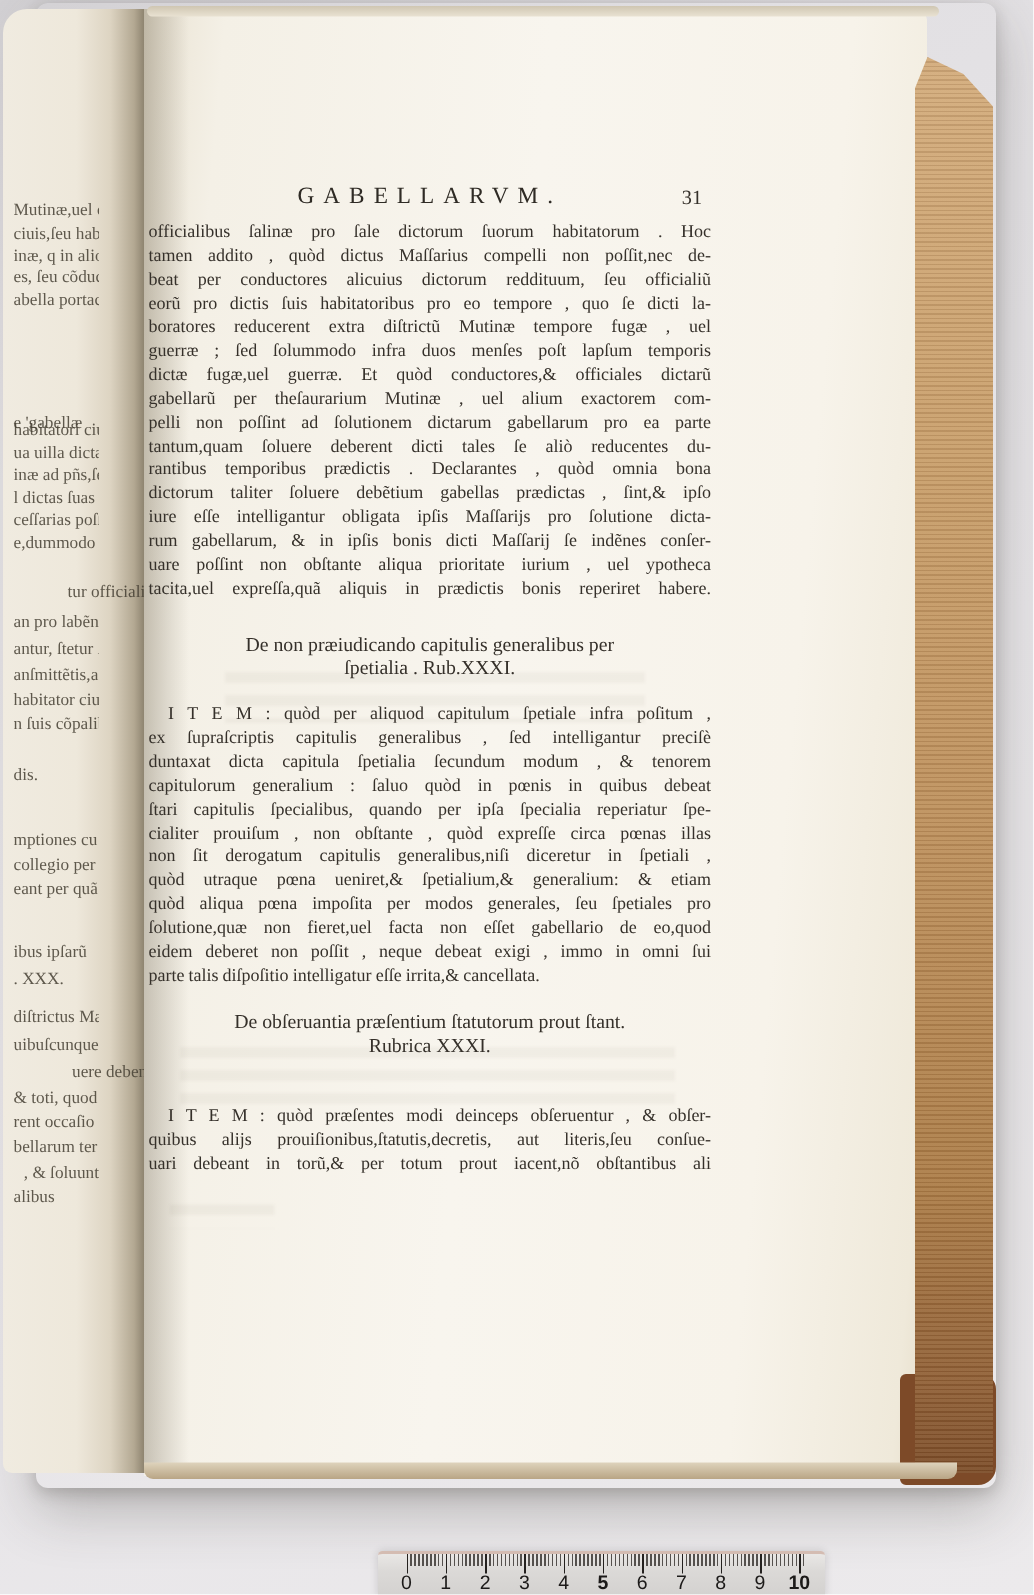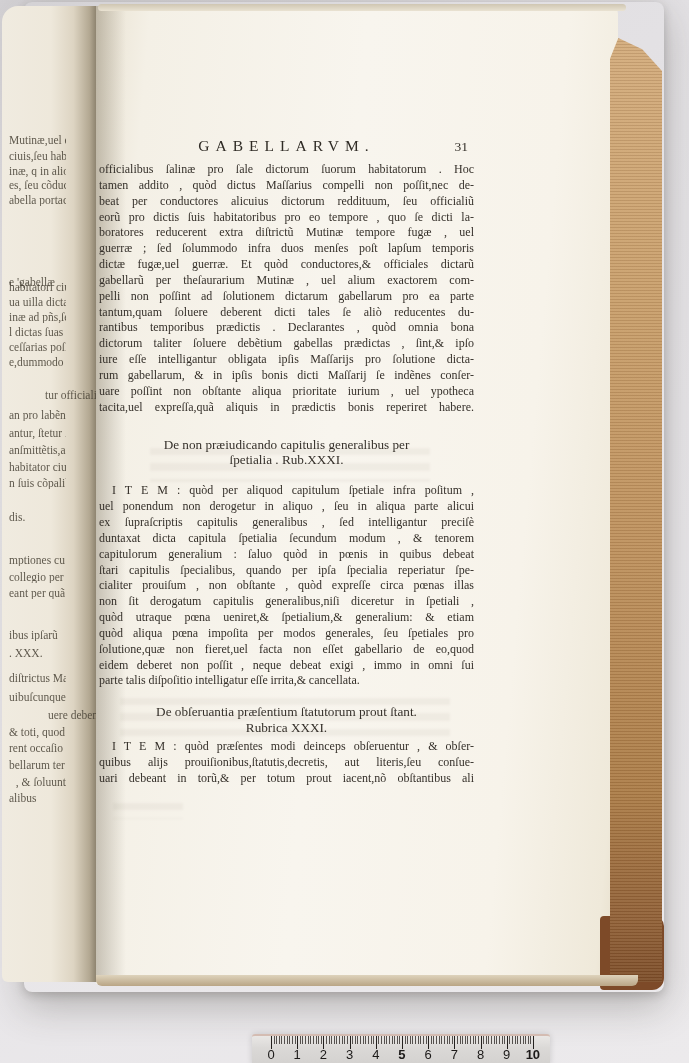--- a/index.html
+++ b/index.html
@@ -30,33 +30,33 @@
     background:#7d4a28; border-radius:4px 10px 12px 4px; }
   .fore-edge { position:absolute; left:610px; top:38px; width:52px; height:944px;
     clip-path: polygon(16% 0, 62% 1.2%, 100% 3.5%, 100% 100%, 0 100%, 0 2.2%);
     background:
       repeating-linear-gradient(180deg, rgba(60,30,5,.10) 0 1px, rgba(255,240,210,.08) 1px 3px),
       linear-gradient(180deg,#d2ab7c 0%, #c89e6b 28%, #bc8f5c 55%, #aa7b47 80%, #8d5d35 94%, #7a4b28 100%);
   }
   .ghost { position:absolute; filter:blur(1px); opacity:.55;
     background: repeating-linear-gradient(180deg, rgba(105,95,75,.10) 0 7px, rgba(105,95,75,0) 7px 15.5px); }
   
-  .textblock { position:absolute; left:99px; top:137px; width:375px; color:#35302a; }
+  .textblock { position:absolute; left:99px; top:122px; width:375px; color:#35302a; }
   .pg-header { position:relative; height:22px; margin-bottom:3px; }
   .pg-title { display:block; text-align:center; font-size:15.5px; letter-spacing:6px; color:#2f2b25; }
   .pg-folio { position:absolute; right:6px; top:2px; font-size:13.5px; }
   .para .line { white-space:nowrap; overflow:hidden; height:15.85px;
     font-size:12px; word-spacing:-0.3px; text-align:justify; text-align-last:justify; }
   .para.short-last .line:last-child { text-align-last:left; }
   .para.indent .line:first-child { text-indent:13px; }
   .heading { margin-top:21px; text-align:center; }
   .heading .hline { font-size:13.2px; line-height:15.9px; white-space:nowrap; }
   .heading.h2 { margin-top:15px; }
   .para.p2 { margin-top:15px; }
-  .para.p3 { margin-top:3px; }
+  .para.p3 { margin-top:31px; }
   
   .ruler { position:absolute; left:252px; top:1034px; width:298px; height:29px;
     border-radius:3px 3px 0 0; border-top:2px solid #d4bcb2;
     background: linear-gradient(180deg,#e9e7e5 0%, #dbd9d7 40%, #d3d1cf 100%);
     box-shadow:0 0 6px rgba(0,0,0,.15); font-family:"Liberation Sans","DejaVu Sans",sans-serif; }
   .ticks-mm { position:absolute; left:19px; top:0; width:265px; height:8px;
     background: repeating-linear-gradient(90deg,#55514e 0 1px, transparent 1px 2.62px); }
   .ticks-cm { position:absolute; left:19px; top:0; width:265px; height:13px;
     background: repeating-linear-gradient(90deg,#24211f 0 1px, transparent 1px 26.2px); }
   .ruler-numbers { position:absolute; left:11px; top:11px; width:278px;
@@ -142,21 +142,20 @@
         <div class="line">tacita,uel expreſſa,quã aliquis in prædictis bonis reperiret habere.</div>
       </div>
 
     <div class="heading h1">
         <div class="hline">De non præiudicando capitulis generalibus per</div>
         <div class="hline">ſpetialia . Rub.XXXI.</div>
       </div>
 
     <div class="para p2 indent short-last">
         <div class="line">I T E M :  quòd per aliquod capitulum ſpetiale infra poſitum ,</div>
-        <div class="line">uel ponendum non derogetur in aliquo , ſeu in aliqua parte alicui</div>
         <div class="line">ex ſupraſcriptis capitulis generalibus , ſed intelligantur preciſè</div>
         <div class="line">duntaxat dicta capitula ſpetialia ſecundum modum , &amp; tenorem</div>
         <div class="line">capitulorum generalium : ſaluo quòd in pœnis in quibus debeat</div>
         <div class="line">ſtari capitulis ſpecialibus, quando per ipſa ſpecialia reperiatur ſpe-</div>
         <div class="line">cialiter prouiſum , non obſtante , quòd expreſſe circa pœnas illas</div>
         <div class="line">non ſit derogatum capitulis generalibus,niſi diceretur in ſpetiali ,</div>
         <div class="line">quòd utraque pœna ueniret,&amp; ſpetialium,&amp; generalium: &amp; etiam</div>
         <div class="line">quòd aliqua pœna impoſita per modos generales, ſeu ſpetiales pro</div>
         <div class="line">ſolutione,quæ non fieret,uel facta non eſſet gabellario de eo,quod</div>
         <div class="line">eidem deberet non poſſit , neque debeat exigi , immo in omni ſui</div>

